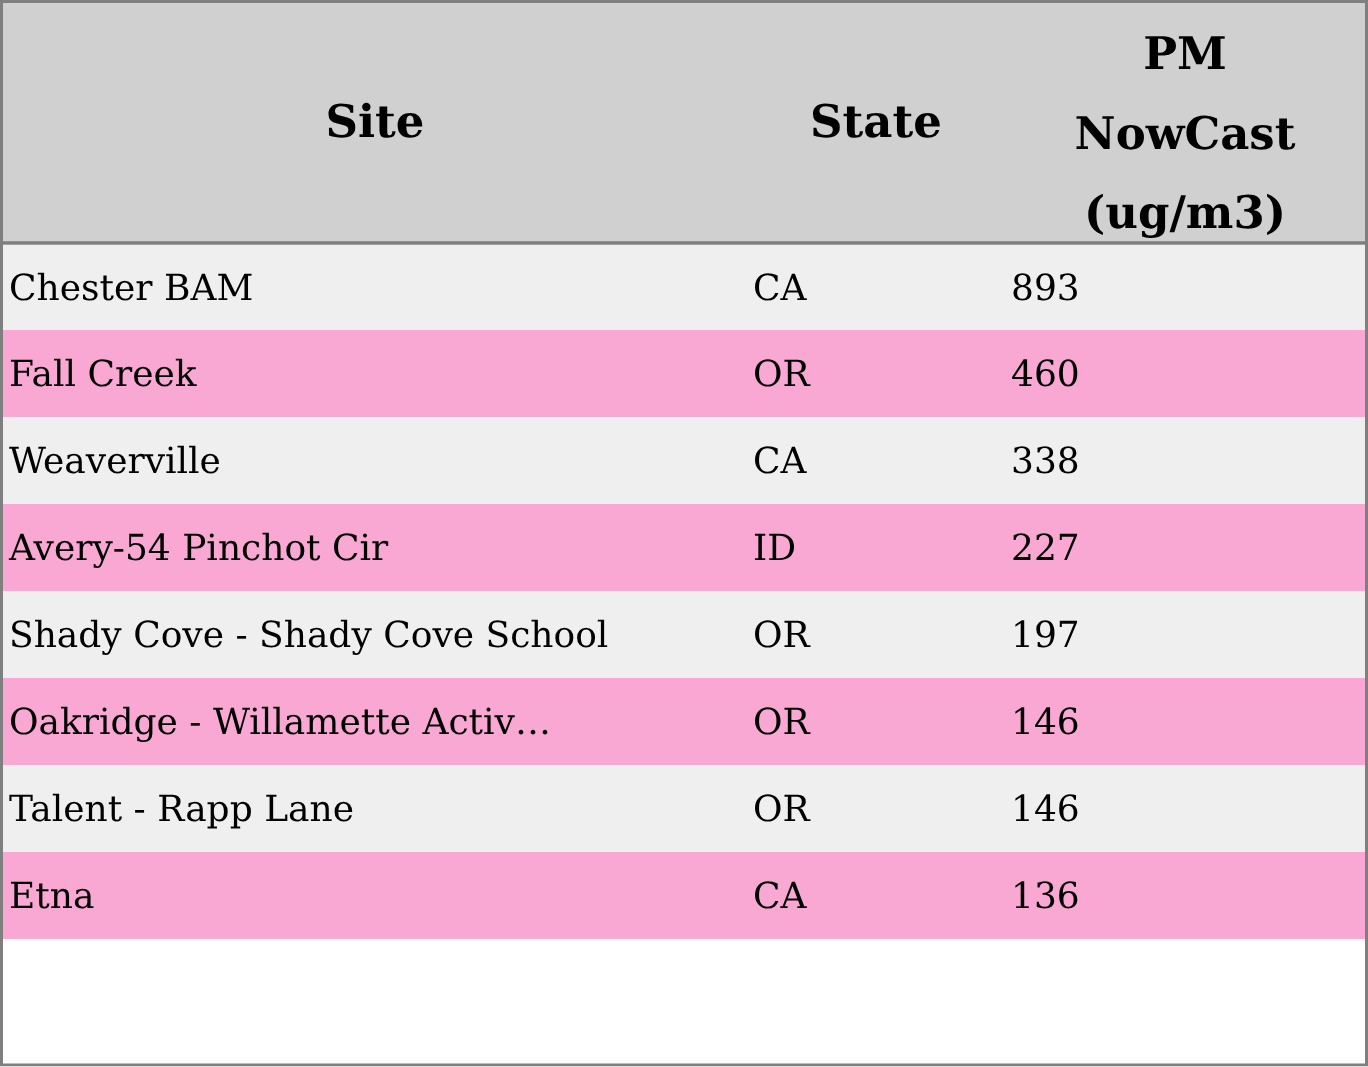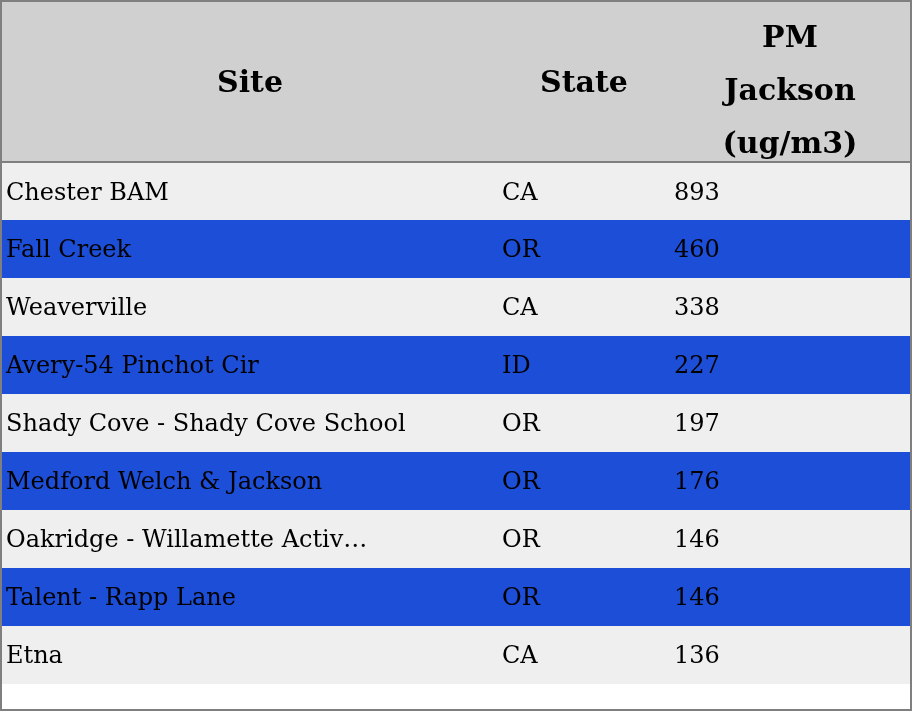--- a/index.html
+++ b/index.html
@@ -38,21 +38,21 @@
     border-bottom: 2px solid #7f7f7f;
     padding: 0;
   }
   th .hdr-line {
     display: block;
     line-height: 37px;
     margin-top: 16px;
   }
   tbody tr {
     height: 58px;
-    background: #1d4ed8;
+    background: #f9a8d4;
   }
   tbody tr:nth-child(odd) {
     background: #efefef;
   }
   td {
     font-size: 24px;
     text-align: left;
     vertical-align: middle;
     padding: 0 4px;
     white-space: nowrap;
@@ -68,21 +68,21 @@
       <col class="col-site">
       <col class="col-state">
       <col class="col-pm">
     </colgroup>
     <thead>
       <tr>
         <th>Site</th>
         <th>State</th>
         <th>
           <span class="hdr-line">PM</span>
-          <span class="hdr-line">Jackson</span>
+          <span class="hdr-line">NowCast</span>
           <span class="hdr-line">(ug/m3)</span>
         </th>
       </tr>
     </thead>
     <tbody>
       <tr>
         <td>Chester BAM</td>
         <td>CA</td>
         <td>893</td>
       </tr>
@@ -100,25 +100,20 @@
         <td>Avery-54 Pinchot Cir</td>
         <td>ID</td>
         <td>227</td>
       </tr>
       <tr>
         <td>Shady Cove - Shady Cove School</td>
         <td>OR</td>
         <td>197</td>
       </tr>
       <tr>
-        <td>Medford Welch &amp; Jackson</td>
-        <td>OR</td>
-        <td>176</td>
-      </tr>
-      <tr>
         <td>Oakridge - Willamette Activ…</td>
         <td>OR</td>
         <td>146</td>
       </tr>
       <tr>
         <td>Talent - Rapp Lane</td>
         <td>OR</td>
         <td>146</td>
       </tr>
       <tr>

